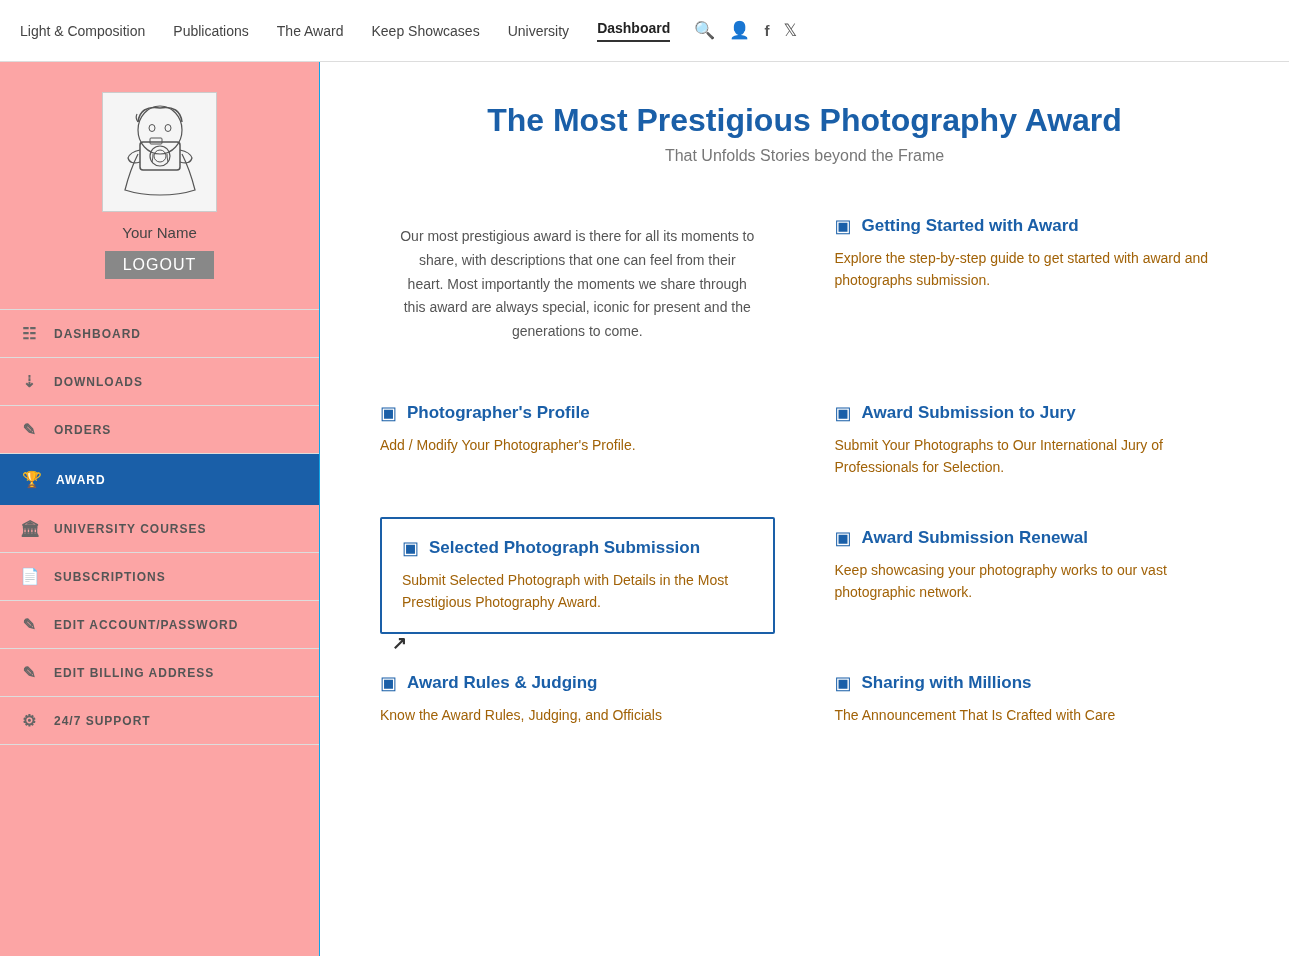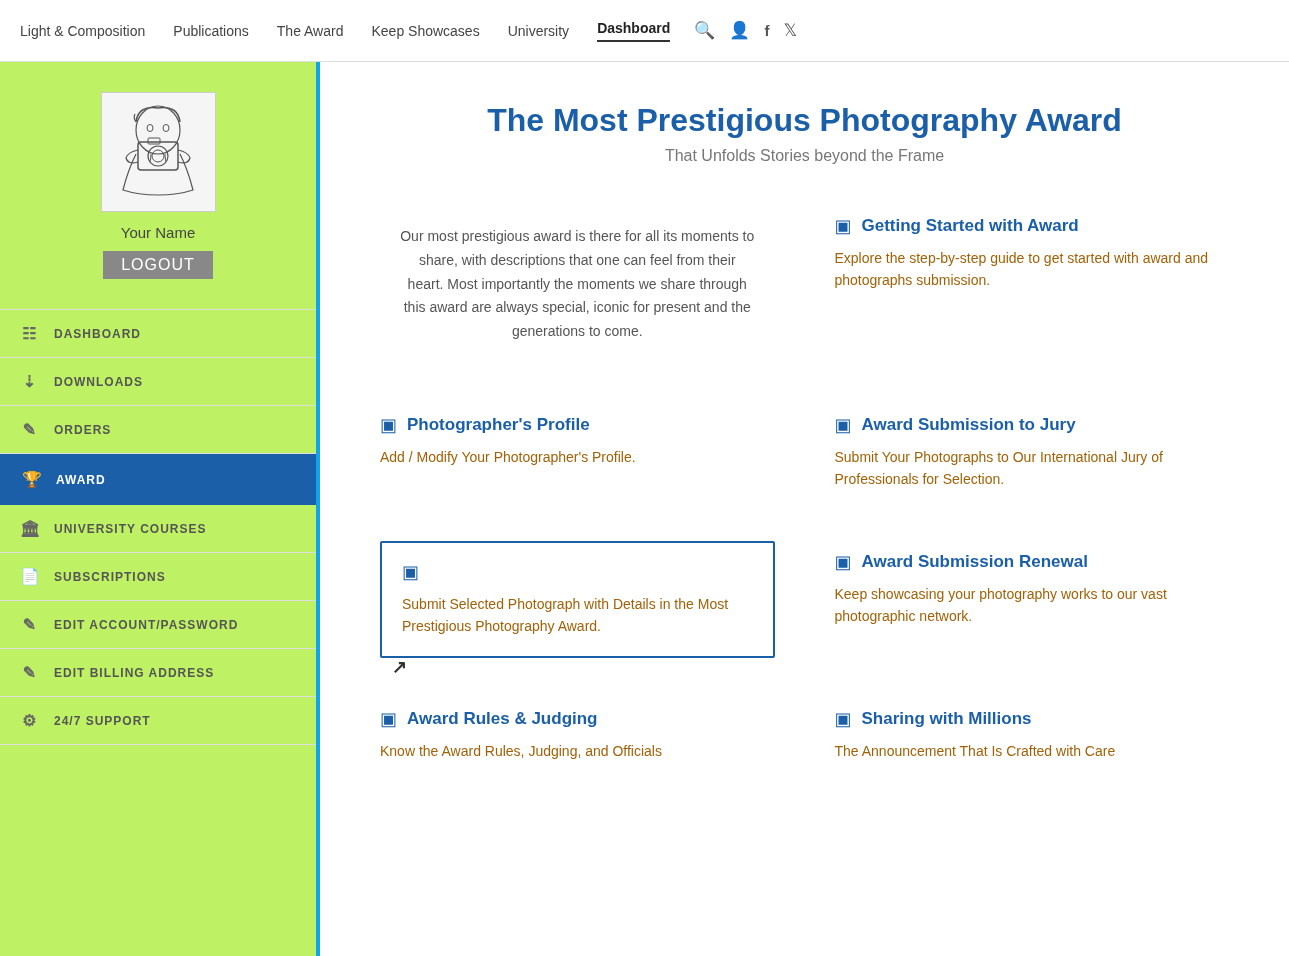--- a/index.html
+++ b/index.html
@@ -47,23 +47,23 @@
     
     .page-layout {
       display: flex;
       min-height: calc(100vh - 62px);
     }
 
     
     .sidebar {
       width: 320px;
       min-width: 320px;
-      border-right: 4px solid #0ea5e9;
+      border-right: 1px solid #0ea5e9;
       padding: 0;
-      background: #bef264;
+      background: #fca5a5;
     }
     .sidebar-profile {
       display: flex;
       flex-direction: column;
       align-items: center;
       padding: 30px 20px 20px;
     }
     .profile-avatar {
       width: 115px;
       height: 120px;
@@ -149,21 +149,21 @@
       text-align: center;
       color: #777;
       font-size: 16px;
       margin-bottom: 40px;
     }
 
     
     .cards-grid {
       display: grid;
       grid-template-columns: 1fr 1fr;
-      gap: 40px 60px;
+      gap: 28px 60px;
     }
     .card {
       padding: 10px 0;
     }
     .card.bordered {
       border: 2px solid #1a5fa8;
       padding: 18px 20px;
       border-radius: 2px;
       position: relative;
     }
@@ -338,20 +338,21 @@
         <div class="card-header">
           <span class="card-icon">▣</span>
           <span class="card-title">Award Submission to Jury</span>
         </div>
         <p class="card-desc">Submit Your Photographs to Our International Jury of Professionals for Selection.</p>
       </div>
 
       <div class="card bordered">
         <div class="card-header">
           <span class="card-icon">▣</span>
+          <span class="card-title">Selected Photograph Submission</span>
         </div>
         <p class="card-desc">Submit Selected Photograph with Details in the Most Prestigious Photography Award.</p>
         <span class="card-expand-arrow">↗</span>
       </div>
 
       <div class="card">
         <div class="card-header">
           <span class="card-icon">▣</span>
           <span class="card-title">Award Submission Renewal</span>
         </div>

